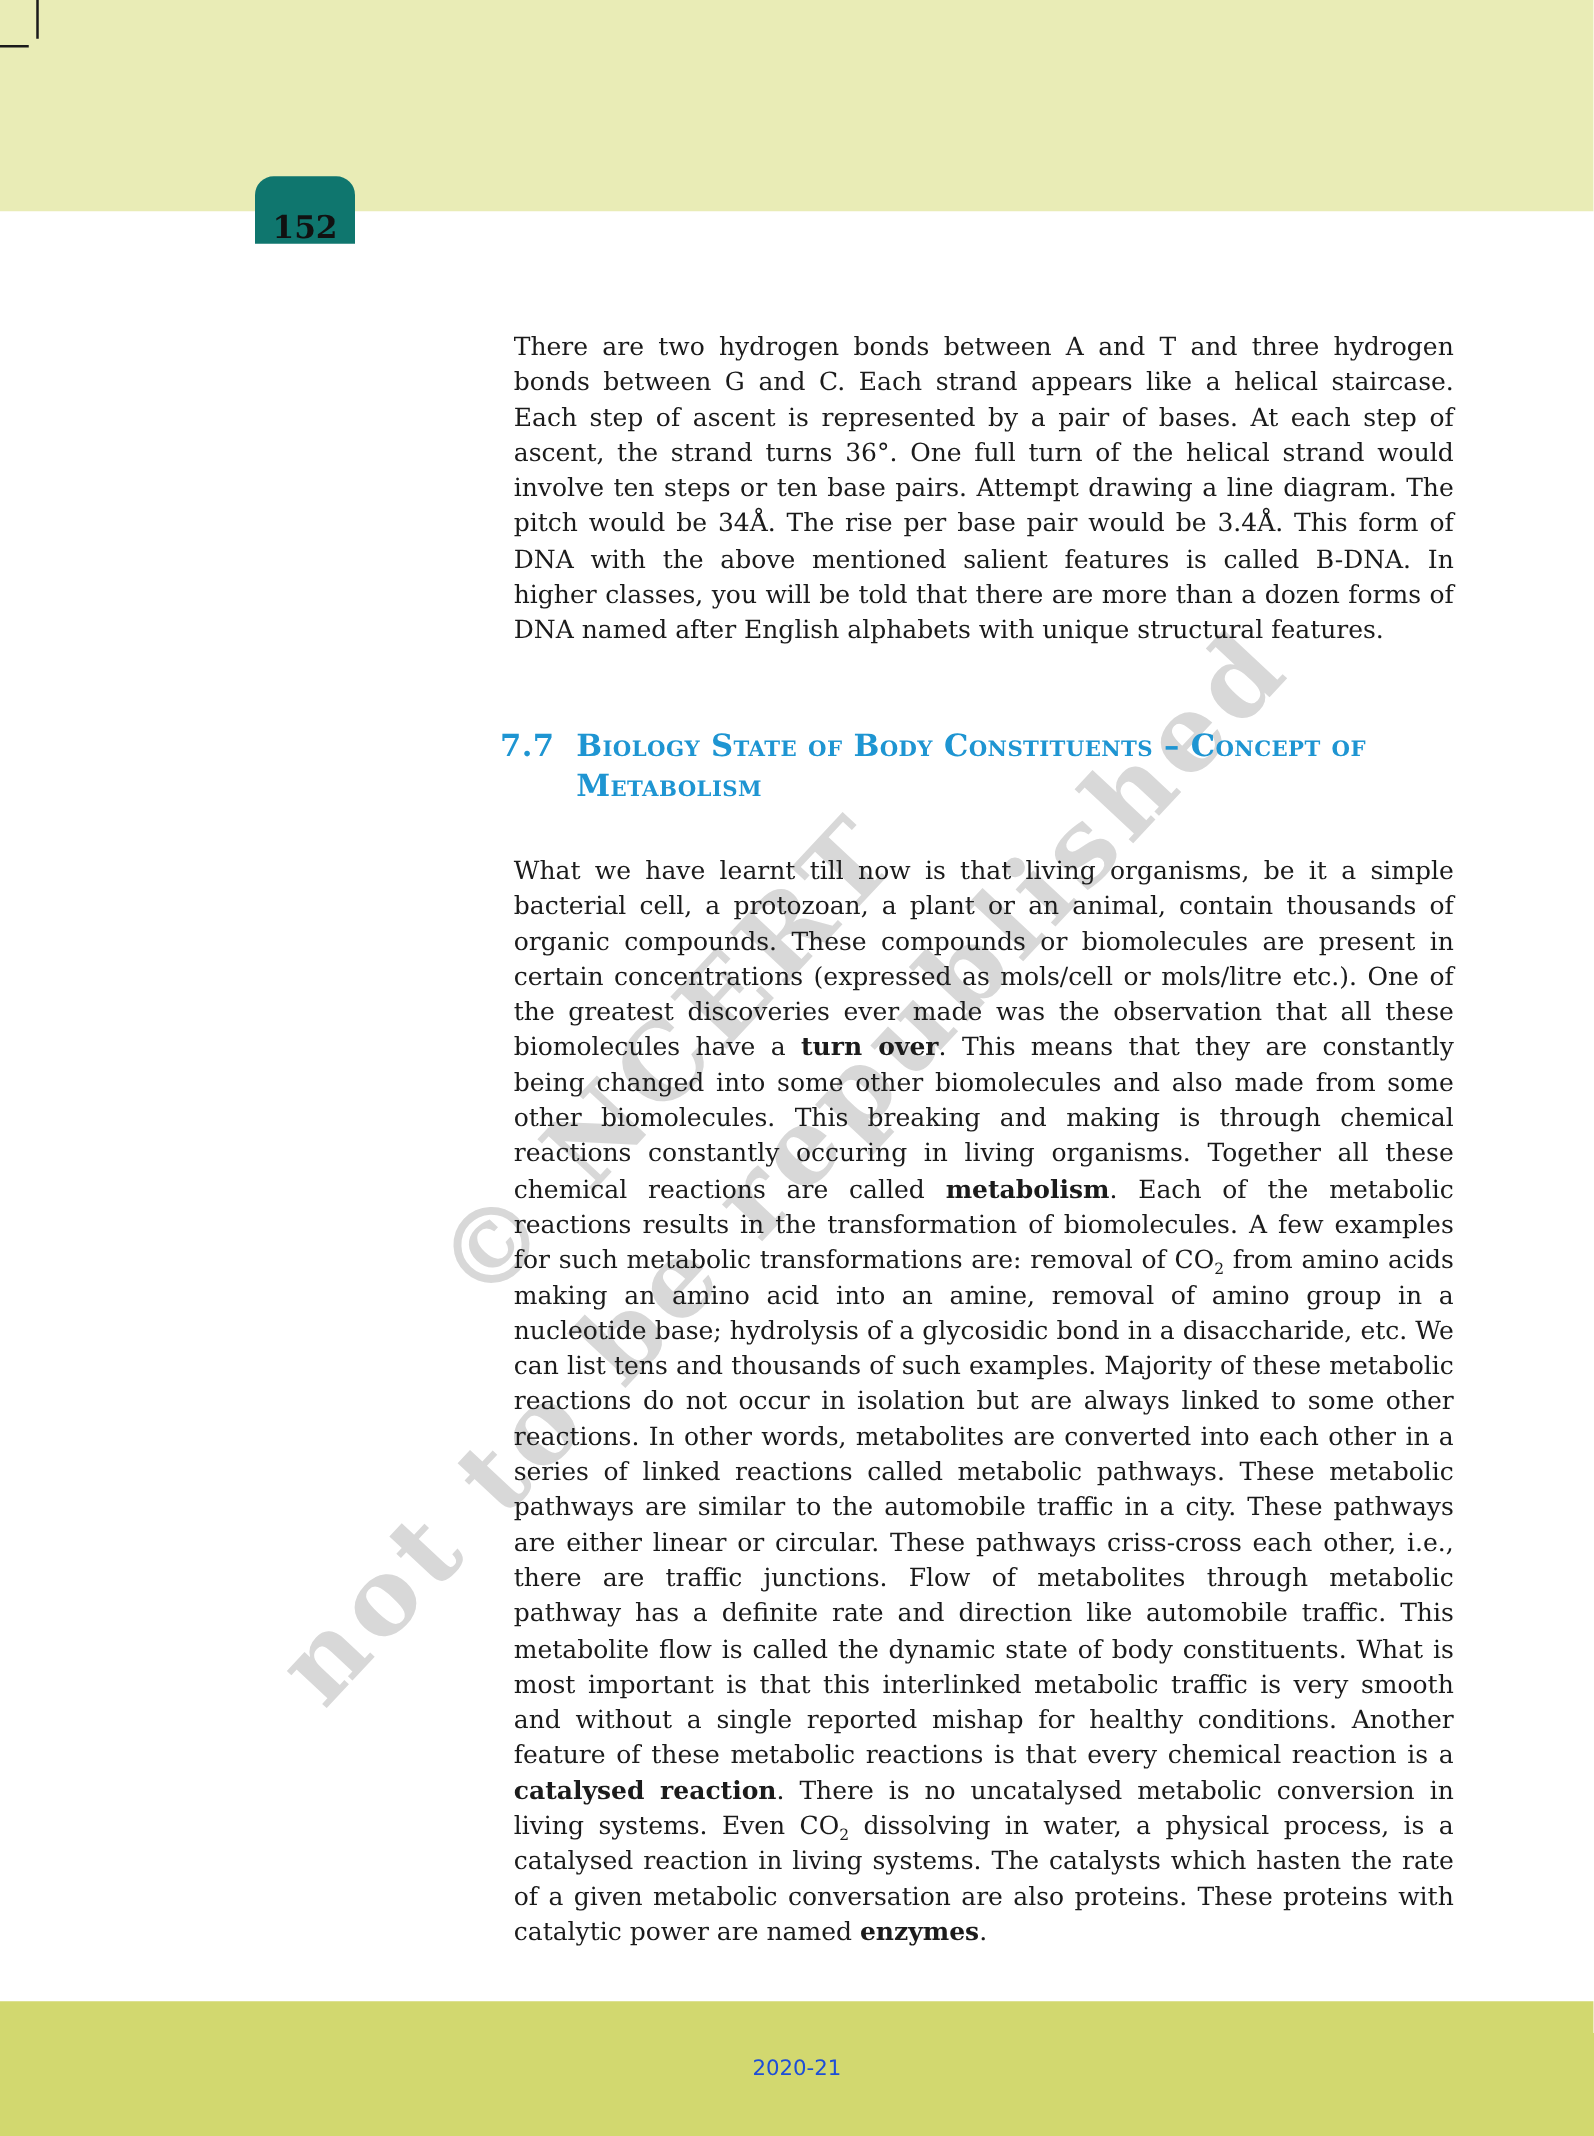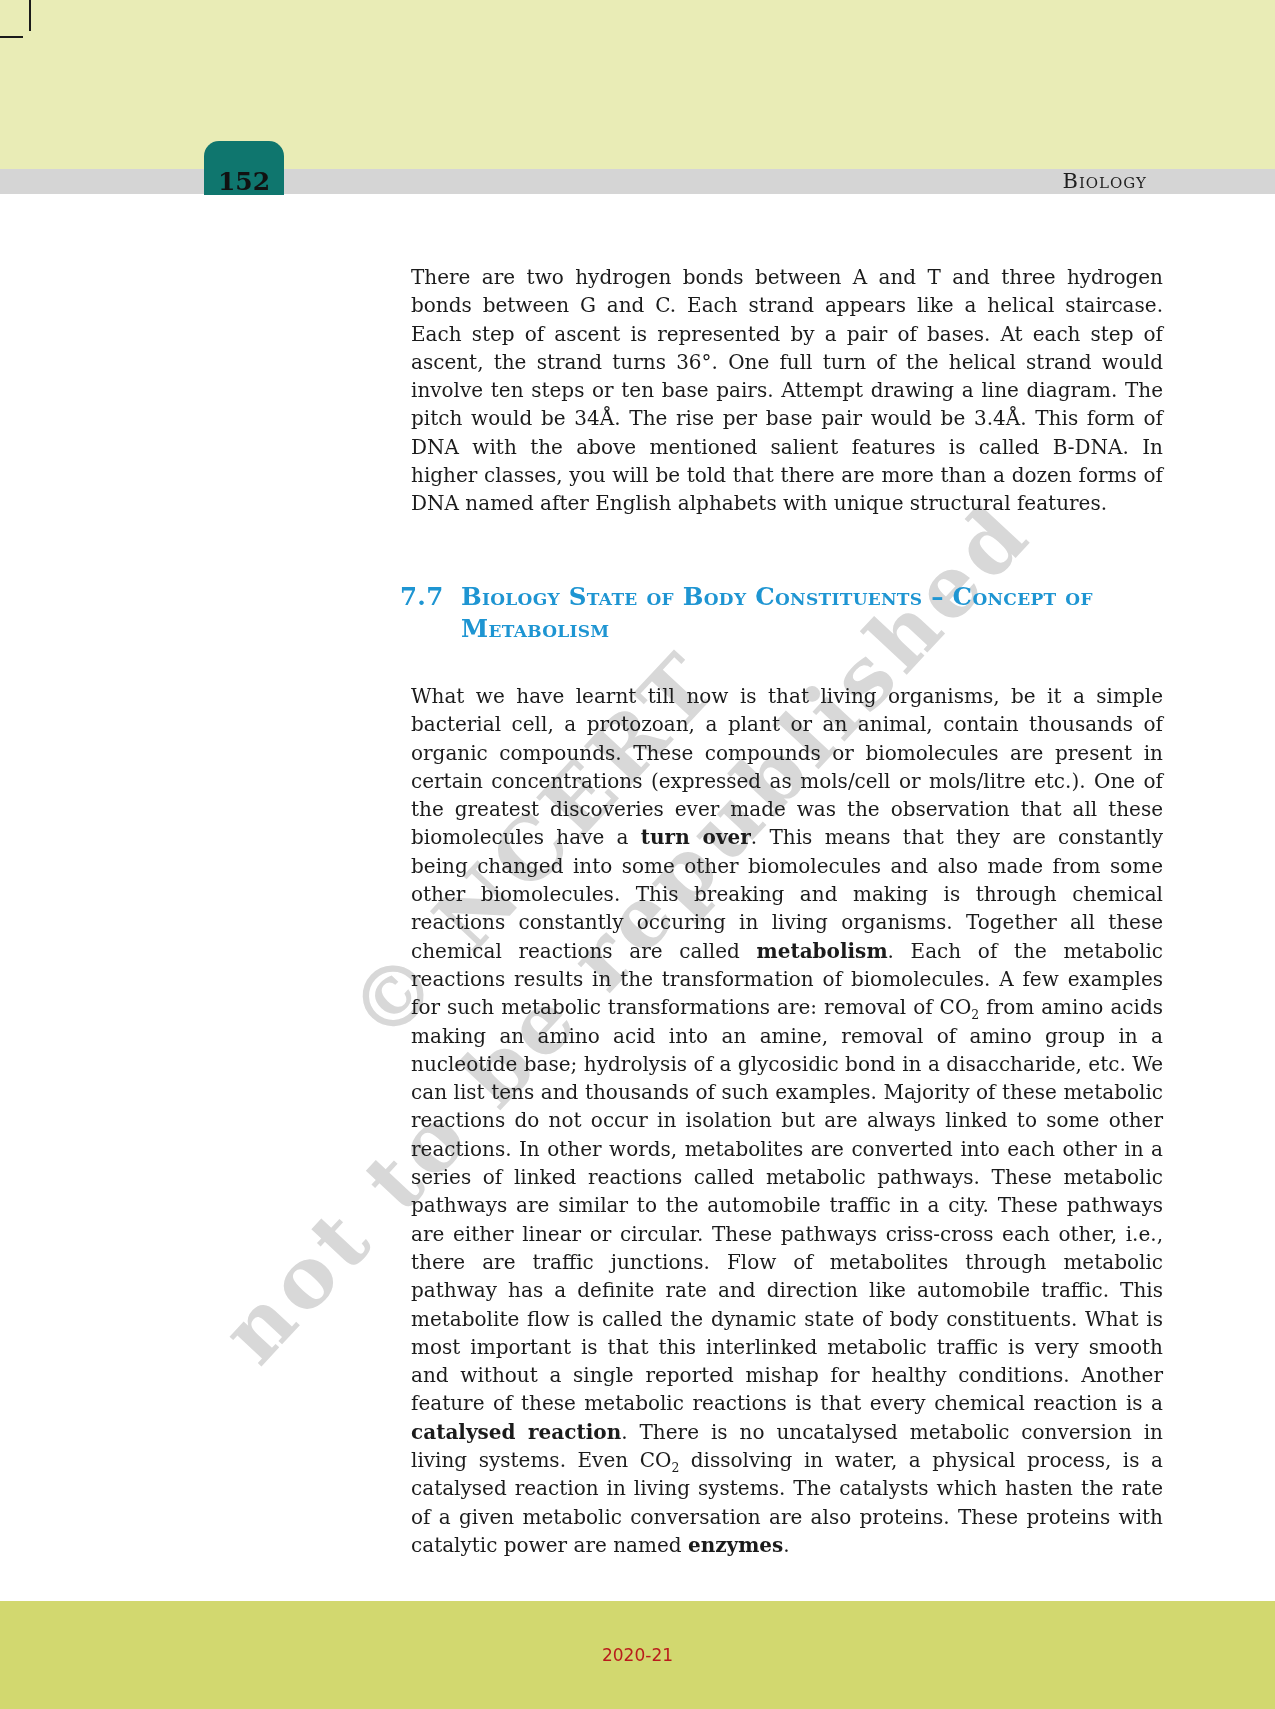--- a/index.html
+++ b/index.html
@@ -108,33 +108,30 @@
   .band-bottom {
     position: absolute; top: 1601px; left: 0;
     width: 100%; height: 108px;
     background: #d2d86f;
     z-index: 2;
   }
   .year {
     position: absolute; top: 44px; left: 0; width: 100%;
     text-align: center;
     font-family: "DejaVu Sans", sans-serif;
-    font-size: 17px; color: #b91c1c;
+    font-size: 17px; color: #1d4ed8;
   }
 </style>
 </head>
 <body>
 
 <div class="page">
 
   <div class="band-top"></div>
 
-  <div class="band-gray">
-    <span class="book-title">Biology</span>
-  </div>
 
   <div class="page-tab">
     <span class="page-num">152</span>
   </div>
 
   <div class="crop-mark-v"></div>
   <div class="crop-mark-h"></div>
 
   <div class="watermark">
     <div>© NCERT</div>

